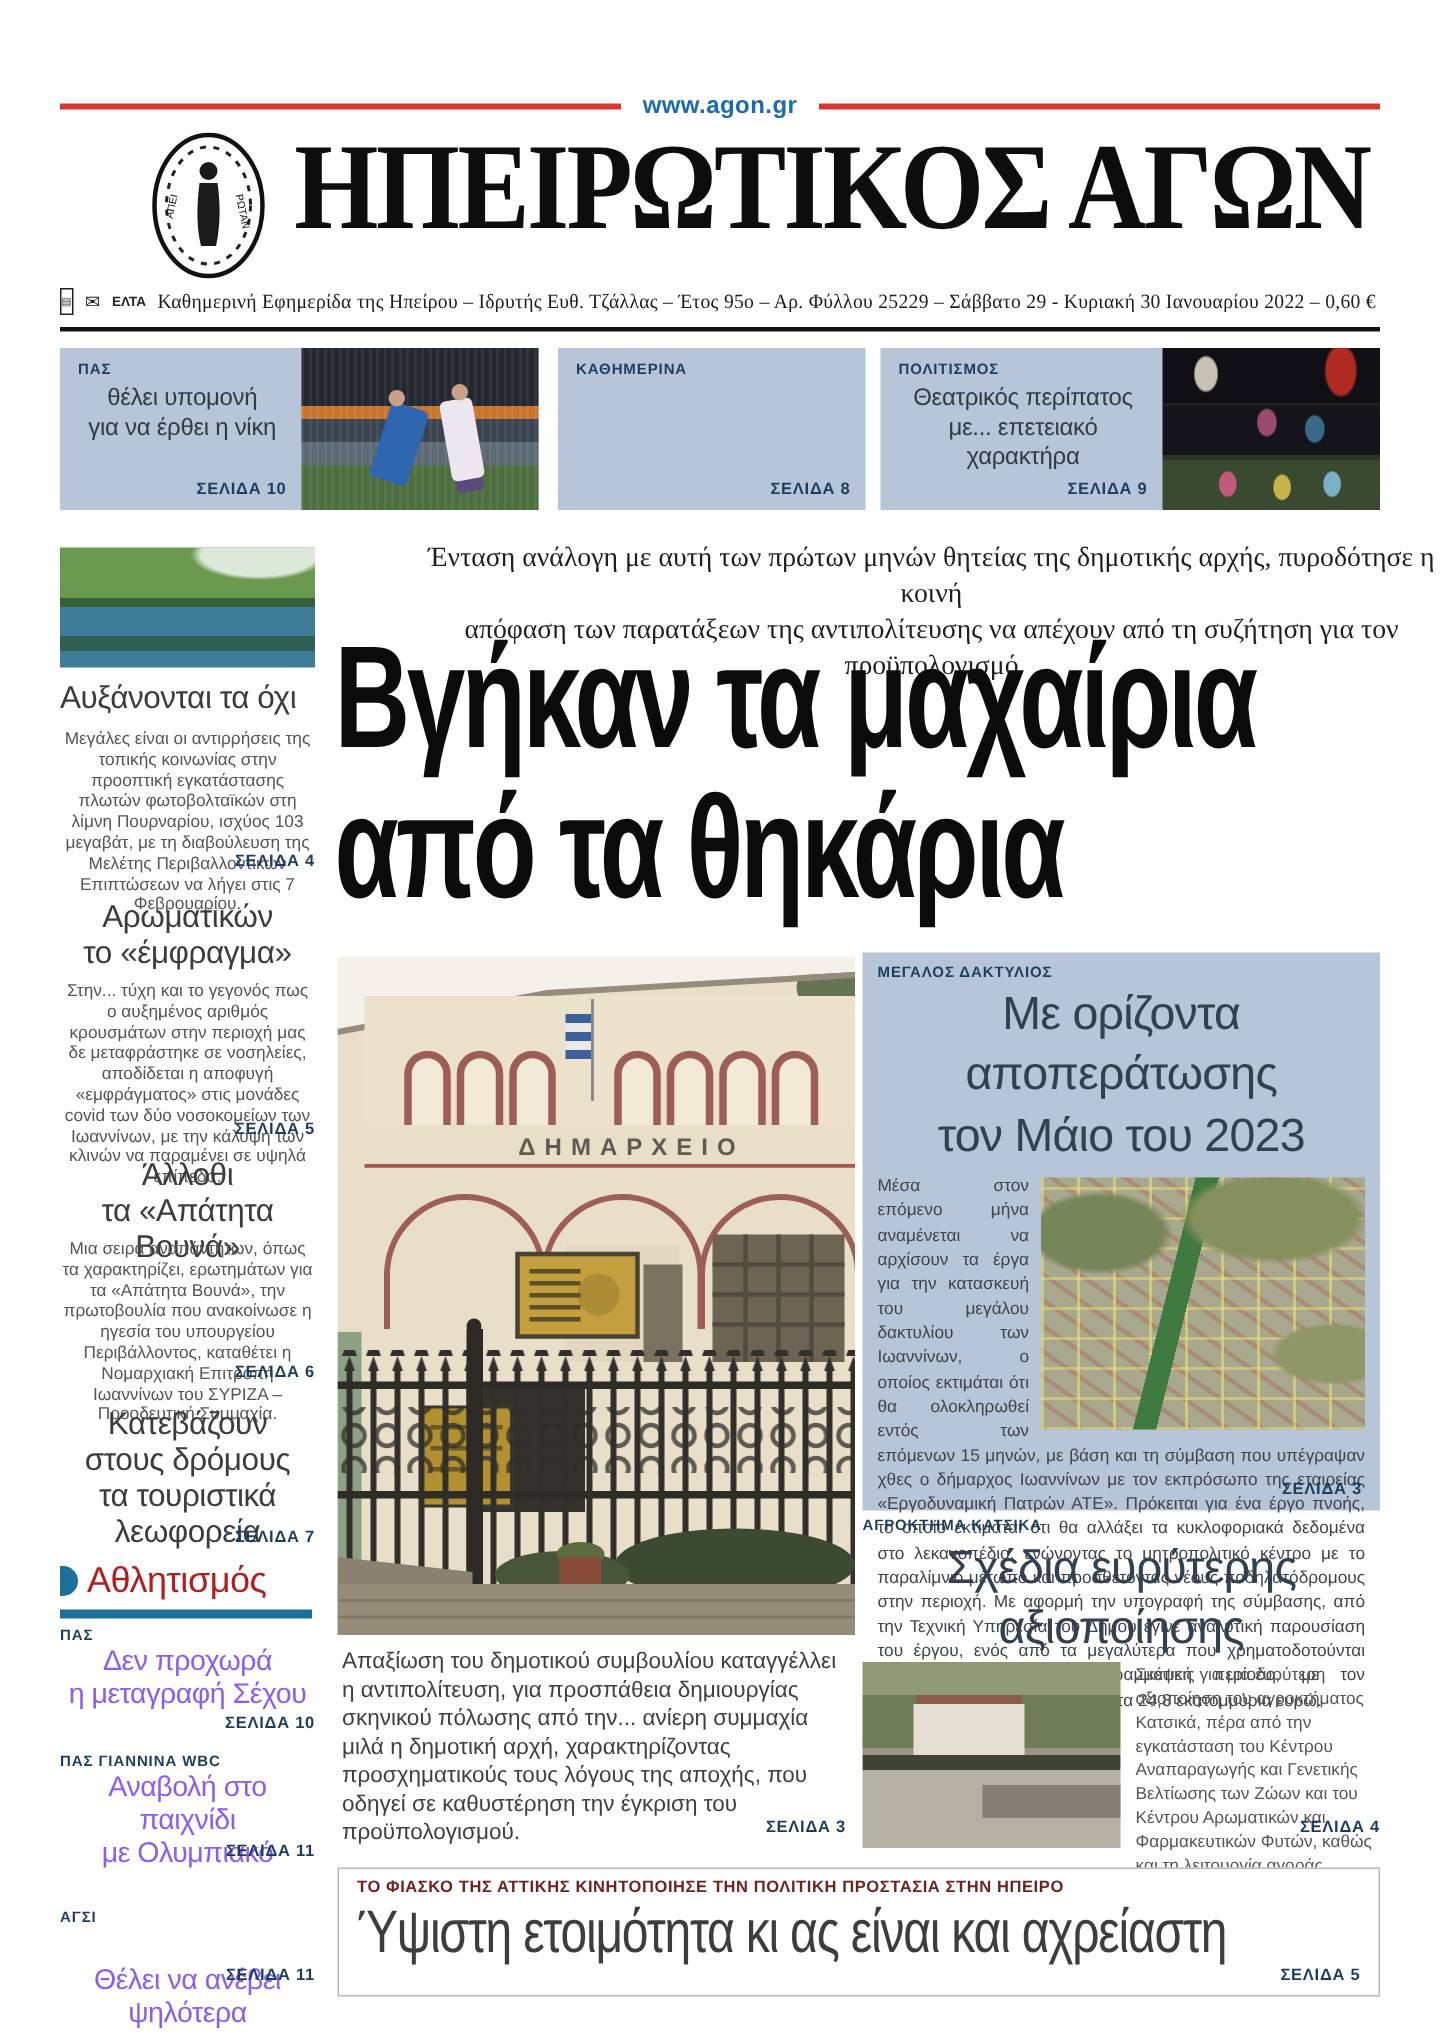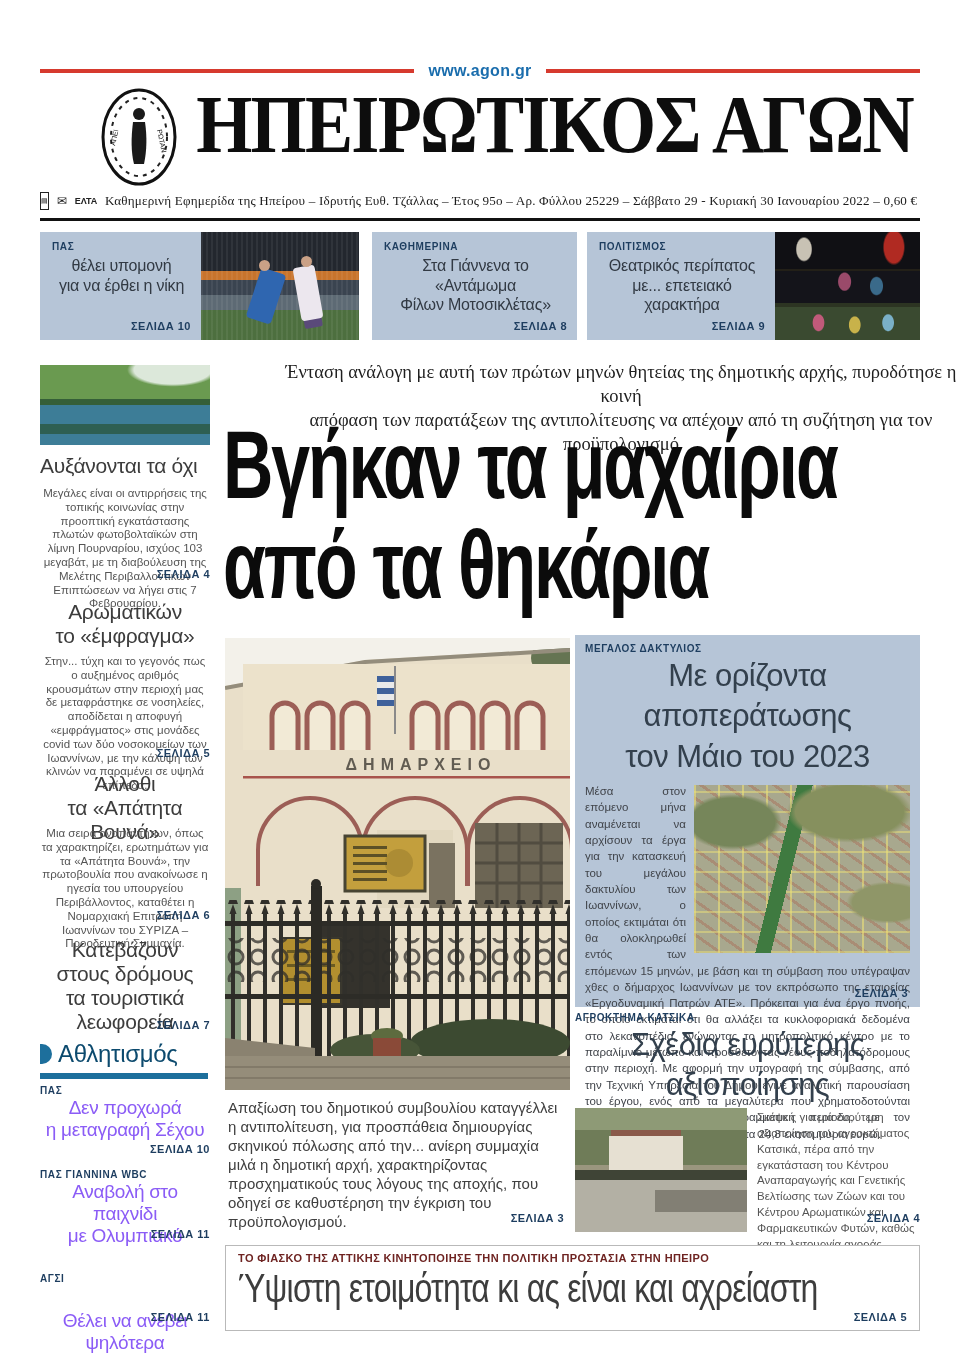--- a/index.html
+++ b/index.html
@@ -54,21 +54,21 @@
     radial-gradient(9px 13px at 78% 84%,#7ab0c8 0 60%,transparent 70%);}
   
   #leftcol{position:absolute;left:40px;top:362px;width:170px;height:970px;}
   .lc{position:absolute;left:0;width:170px;}
   .ph-lake{height:80px;background:
     radial-gradient(70px 26px at 78% 6%,#dce8da 0 55%,transparent 65%),
     linear-gradient(#6a9a50 0 42%,#355f38 42% 50%,#3d7d97 50% 74%,#2e5f52 74% 86%,#3d7d97 86% 100%);}
   .lc-title{font-size:21px;color:#3c3c3c;line-height:1.14;letter-spacing:-.3px;}
   .lc-body{font-size:11.5px;color:#555;line-height:1.2;text-align:center;}
   .lc-page{text-align:right;}
-  .sports-hd{display:flex;align-items:center;gap:6px;color:#0c4a6e;font-size:24px;letter-spacing:-.3px;}
+  .sports-hd{display:flex;align-items:center;gap:6px;color:#b91c1c;font-size:24px;letter-spacing:-.3px;}
   .bullet{width:12px;height:20px;background:#1d6f9c;border-radius:0 10px 10px 0;}
   .sports-bar{margin-top:5px;height:6px;background:#1d6f9c;width:168px;}
   .sp-title{font-size:19px;color:#8b5cf6;line-height:1.16;letter-spacing:-.3px;}
   
   .deck{position:absolute;left:228px;top:360px;width:690px;
     font-family:"Liberation Serif","DejaVu Serif",serif;font-size:18.5px;color:#1f1f1f;line-height:1.3;margin-left:48px;}
   .bigline{position:absolute;left:223px;white-space:nowrap;font-weight:bold;color:#0b0b0b;
     font-size:97px;line-height:1;transform:scaleX(.72);transform-origin:left top;letter-spacing:-3px;}
   .bphoto{position:absolute;left:225px;top:638px;width:345px;height:452px;display:block;}
   .caption{position:absolute;left:228px;top:1098px;width:340px;font-size:15px;color:#404040;line-height:1.27;}
@@ -146,22 +146,20 @@
       <div class="player p-blue"></div>
       <div class="player p-white"></div>
       <div class="p-head" style="left:58px;top:28px;"></div>
       <div class="p-head" style="left:100px;top:24px;"></div>
     </div>
   </div>
 
   <div class="teaser" style="left:372px;width:205px;">
     <div class="txt">
       <div class="kicker">ΚΑΘΗΜΕΡΙΝΑ</div>
-      <div class="title pre">Στα Γιάννενα το «Αντάμωμα
-Φίλων Μοτοσικλέτας»</div>
       <div class="pageref">ΣΕΛΙΔΑ 8</div>
     </div>
   </div>
 
   <div class="teaser" style="left:587px;width:333px;">
     <div class="txt">
       <div class="kicker">ΠΟΛΙΤΙΣΜΟΣ</div>
       <div class="title pre">Θεατρικός περίπατος
 με... επετειακό χαρακτήρα</div>
       <div class="pageref">ΣΕΛΙΔΑ 9</div>

